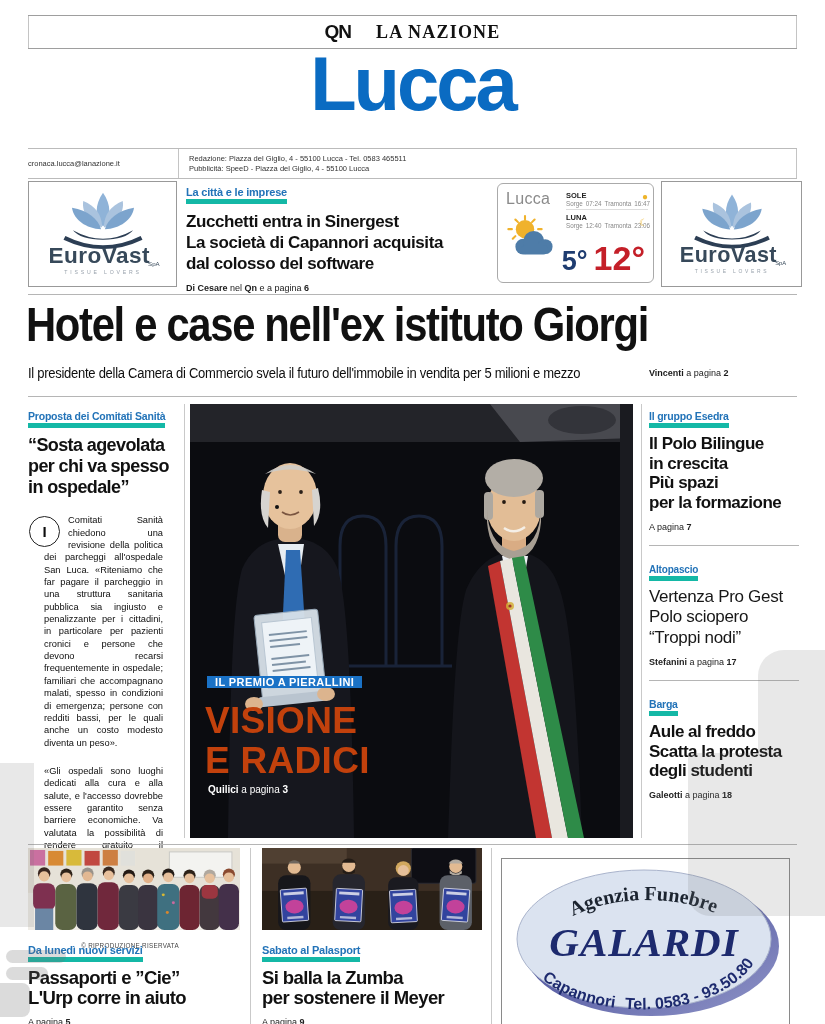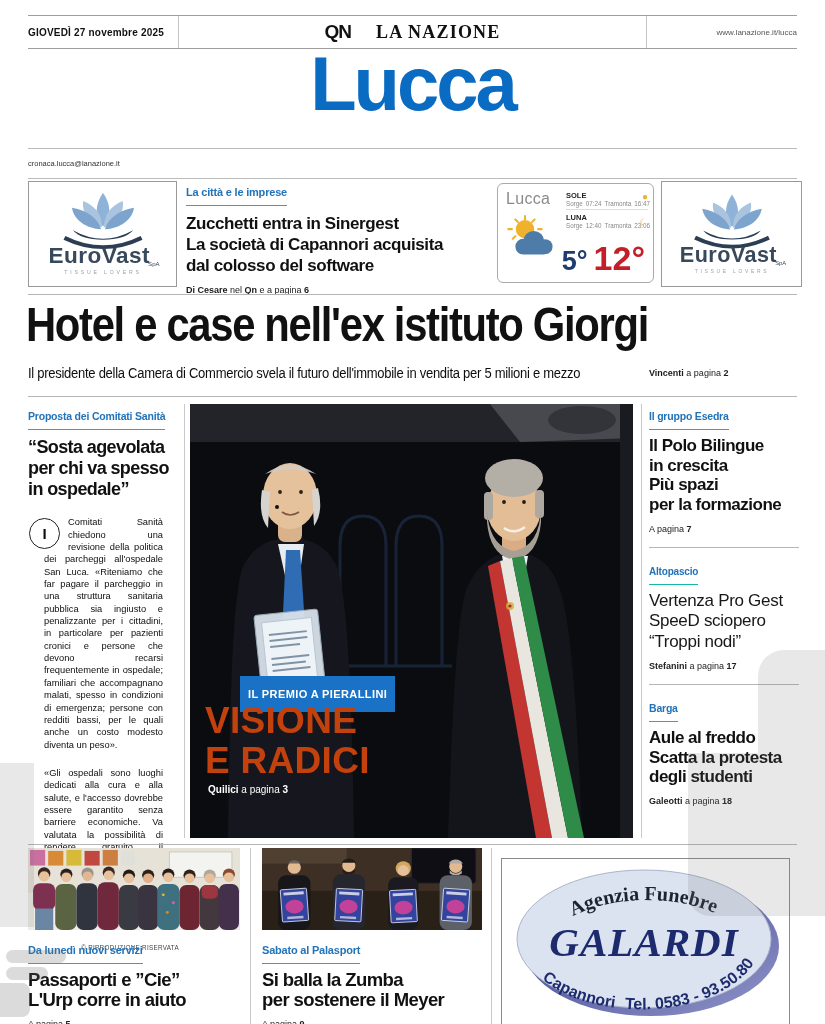--- a/index.html
+++ b/index.html
@@ -25,21 +25,21 @@
   
   .infobar{position:absolute;left:28px;top:148px;width:769px;height:29px;
            border-top:1px solid #bbb;border-bottom:1px solid #bbb;display:flex;align-items:stretch;font-size:7.5px;color:#333;}
   .ib-left{width:150px;display:flex;align-items:center;}
   .ib-center{flex:1;display:flex;flex-direction:column;justify-content:center;gap:1px;
              border-left:1px solid #c4c4c4;border-right:1px solid #c4c4c4;padding-left:10px;}
   .ib-right{width:150px;display:flex;align-items:center;justify-content:flex-end;}
   
   .ad-box{position:absolute;border:1px solid #999;background:#fff;display:flex;align-items:center;justify-content:center;}
   .kicker{display:inline-block;color:#2273b8;font-size:11px;font-weight:700;letter-spacing:-.2px;
-          padding-bottom:7px;border-bottom:1px solid #14b8a6;}
+          padding-bottom:1px;border-bottom:5px solid #14b8a6;}
   .strip-story{position:absolute;left:186px;top:182px;width:306px;}
   .strip-title{font-size:17px;font-weight:800;line-height:1.24;letter-spacing:-.4px;margin-top:7px;}
   .byline{font-size:9px;color:#1a1a1a;}
   .strip-byline{margin-top:9px;}
   
   .weather{position:absolute;left:497px;top:183px;width:157px;height:100px;border:1px solid #aaa;border-radius:6px;
            box-sizing:border-box;padding:6px 8px;}
   .w-city{font-size:16px;color:#8a8a8a;letter-spacing:.3px;}
   .w-right{position:absolute;left:68px;top:7px;width:82px;}
   .w-row-label{font-size:7.5px;font-weight:700;color:#222;}
@@ -59,21 +59,21 @@
   .leftcol{position:absolute;left:28px;top:406px;width:151px;}
   .left-h{font-size:18px;font-weight:700;line-height:1.17;letter-spacing:-.6px;margin-top:7px;}
   .body{font-size:9.3px;line-height:1.33;text-align:justify;margin-top:13px;color:#0d0d0d;}
   .body p{margin:16px;}
   .dropcap{float:left;width:29px;height:29px;border:1.5px solid #222;border-radius:50%;text-align:center;
            line-height:29px;font-weight:700;font-size:15px;margin:2px 8px 2px 1px;}
   .copyright{font-size:6.3px;color:#454545;text-align:right;margin-top:10px;letter-spacing:.3px;}
   
   .photo{position:absolute;left:190px;top:404px;width:443px;height:434px;background:#0c0d11;}
   .badge{position:absolute;left:17px;top:272px;background:#1a72c6;color:#fff;font-size:11px;font-weight:800;
-         padding:12px 8px;letter-spacing:.4px;margin-left:33px;}
+         padding:0 8px;letter-spacing:.4px;}
   .photo-title{position:absolute;left:15px;top:297px;color:#c2410c;font-size:37px;font-weight:900;line-height:1.07;letter-spacing:.3px;}
   .photo-by{position:absolute;left:18px;top:380px;color:#fff;font-size:10px;}
   .photo-by b{font-weight:800;}
   
   .rightcol{position:absolute;left:649px;top:406px;width:150px;}
   .rstory{padding-bottom:13px;border-bottom:1px solid #b5b5b5;margin-bottom:13px;}
   .rstory.last{border-bottom:none;}
   .rt-b{font-size:17px;font-weight:800;line-height:1.16;letter-spacing:-.5px;margin-top:6px;}
   .rt-r{font-size:17px;font-weight:400;line-height:1.2;letter-spacing:-.3px;margin-top:6px;color:#171717;}
   .pageref{font-size:9px;color:#222;margin-top:9px;}
@@ -109,32 +109,34 @@
           <path d="M30 52 Q70 72 110 52 L112 56 Q70 76 28 56 Z" fill="#2c3e54"></path>
         </g>
         <text x="66" y="81" text-anchor="middle" font-size="24" font-weight="600" fill="#37495a" letter-spacing="0.5">EuroVast</text>
         <text x="118" y="84" font-size="6.5" fill="#37495a">SpA</text>
         <text x="70" y="93" text-anchor="middle" font-size="5.5" letter-spacing="3" fill="#99a2ac">TISSUE LOVERS</text>
       </g>
     </defs>
   </svg>
 
   <div class="topbar">
-    <div class="tb-cell tb-left">GIOVEDÌ 27 novembre 2025</div>
     <div class="tb-cell tb-center">
       <span class="qn">QN</span>
       <span class="brand">LA NAZIONE</span>
     </div>
-    <div class="tb-cell tb-right">www.lanazione.it/lucca</div>
   </div>
 
   <div class="masthead">Lucca</div>
 
   <div class="infobar">
     <div class="ib-left">cronaca.lucca@lanazione.it</div>
+    <div class="ib-center">
+      <span>Redazione: Piazza del Giglio, 4 - 55100 Lucca - Tel. 0583 465511</span>
+      <span>Pubblicità: SpeeD - Piazza del Giglio, 4 - 55100 Lucca</span>
+    </div>
   </div>
 
   <div class="ad-box" style="left:28px;top:181px;width:147px;height:104px">
     <svg viewBox="0 0 140 100" width="132" height="94">
         <use href="#eurovast-logo"></use>
       </svg>
   </div>
 
   <div class="strip-story">
     <span class="kicker">La città e le imprese</span>
@@ -298,21 +300,21 @@
           <div>in crescita</div>
         <div>Più spazi</div>
           <div>per la formazione</div>
       </div>
       <div class="pageref"><span class="pre">A pagina </span><b class="pre">7</b></div>
     </div>
     <div class="rstory">
       <span class="kicker" style="font-size:10px">Altopascio</span>
       <div class="rt-r">
         <div>Vertenza Pro Gest</div>
-          <div>SpeeD sciopero</div>
+          <div>Polo sciopero</div>
           <div>“Troppi nodi”</div>
       </div>
       <div class="pageref"><b class="pre">Stefanini</b><span class="pre"> a pagina </span><b class="pre">17</b></div>
     </div>
     <div class="rstory last">
       <span class="kicker" style="font-size:10.5px">Barga</span>
       <div class="rt-b">
         <div>Aule al freddo</div>
           <div>Scatta la protesta</div>
           <div>degli studenti</div>

